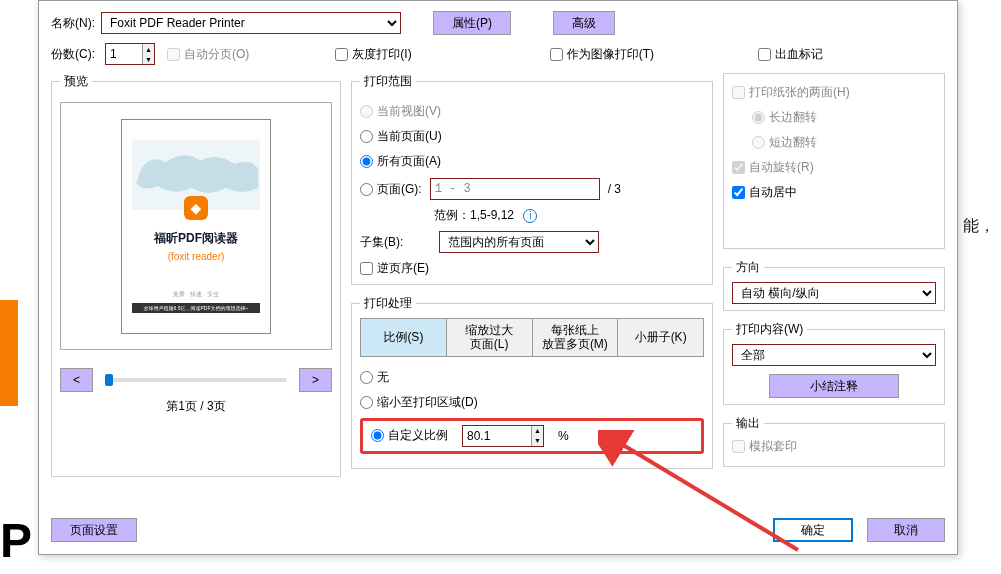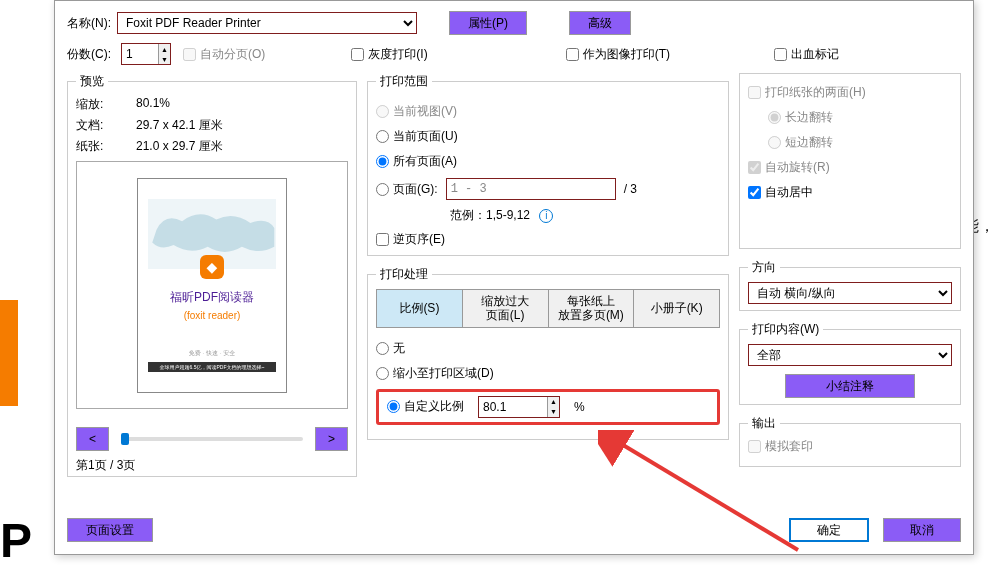--- a/index.html
+++ b/index.html
@@ -1,47 +1,47 @@
 <!DOCTYPE html>
 <html><head>
 <meta charset="utf-8">
 <style>
 * { box-sizing: border-box; margin: 0; padding: 0; font-family: "Microsoft YaHei", Arial, sans-serif; font-size: 12px; }
 body { background: #fff; width: 1001px; height: 574px; position: relative; overflow: hidden; }
-.dialog { position: absolute; left: 38px; top: 0; width: 920px; height: 555px; background: #fff; border: 1px solid #999; padding: 10px 12px; box-shadow: 2px 2px 8px rgba(0,0,0,0.2); margin-left: 16px; }
+.dialog { position: absolute; left: 38px; top: 0; width: 920px; height: 555px; background: #fff; border: 1px solid #999; padding: 10px 12px; box-shadow: 2px 2px 8px rgba(0,0,0,0.2); }
 .row { display: flex; align-items: center; margin-bottom: 8px; gap: 6px; }
 label { white-space: nowrap; }
 select, input[type="text"], input[type="number"] { border: 1px solid #7f1d1d; background: #fff; padding: 2px 4px; height: 22px; font-size: 12px; }
 select { padding-right: 18px; }
-.btn { border: 1px solid #999; background: #8b5cf6; padding: 3px 18px; cursor: pointer; height: 24px; display: inline-flex; align-items: center; justify-content: center; }
+.btn { border: 1px solid #999; background: #c4b5fd; padding: 3px 18px; cursor: pointer; height: 24px; display: inline-flex; align-items: center; justify-content: center; }
 .spinner { position: relative; display: inline-flex; }
 .spinner input { width: 50px; padding-right: 14px; }
 .spinner .arrows { position: absolute; right: 1px; top: 1px; bottom: 1px; width: 12px; display: flex; flex-direction: column; }
 .spinner .arrows span { flex: 1; font-size: 7px; line-height: 1; display: flex; align-items: center; justify-content: center; border-left: 1px solid #999; cursor: pointer; background: #f0f0f0; }
 fieldset { border: 1px solid #ccc; margin: 0; padding: 6px 8px; position: relative; }
 fieldset > legend { padding: 0 4px; font-size: 12px; }
 .checkbox-label, .radio-label { display: inline-flex; align-items: center; gap: 4px; cursor: pointer; }
 input[type="checkbox"], input[type="radio"] { margin: 0; }
 .grid { display: grid; grid-template-columns: 290px 362px auto; gap: 10px; margin-top: 4px; }
 .col { display: flex; flex-direction: column; gap: 10px; }
 .preview-info { font-size: 12px; }
 .preview-info .pr { display: grid; grid-template-columns: 60px auto; margin-bottom: 4px; }
 .preview-panel { border: 1px solid #aaa; background: #fff; display: flex; align-items: center; justify-content: center; margin-top: 6px; height: 248px; }
 .preview-page { width: 150px; height: 215px; border: 1px solid #888; background: #fff; display: flex; flex-direction: column; align-items: center; justify-content: center; padding: 10px; }
 .world-map { width: 100%; height: 70px; background: #eef5f8; position: relative; overflow: hidden; }
 .world-map svg { width: 100%; height: 100%; }
 .foxit-icon { width: 24px; height: 24px; background: #f57c00; border-radius: 6px; display: flex; align-items: center; justify-content: center; color: #fff; font-size: 14px; margin-top: -14px; position: relative; z-index: 2; }
-.preview-title { margin-top: 10px; font-weight: normal; font-size: 12px; color: #4c1d95; }
+.preview-title { margin-top: 10px; font-weight: bold; font-size: 12px; color: #0f172a; }
 .preview-sub { color: #f57c00; font-size: 10px; margin-top: 4px; }
 .preview-foot { margin-top: 28px; font-size: 6px; color: #999; text-align: center; }
 .preview-bar { background: #333; color: #fff; font-size: 5px; padding: 2px 4px; margin-top: 4px; width: 100%; text-align: center; }
 .nav { display: flex; align-items: center; gap: 8px; margin-top: 18px; justify-content: center; }
 .slider-track { flex: 1; height: 4px; background: #ddd; position: relative; border-radius: 2px; margin: 0 4px; }
 .slider-thumb { position: absolute; left: 0; top: -4px; width: 8px; height: 12px; background: #0078d4; border-radius: 2px; }
-.pager { margin-top: 6px; }
+.pager { text-align: center; margin-top: 6px; }
 .seg-group { display: flex; border: 1px solid #999; }
 .seg { flex: 1; border-right: 1px solid #999; padding: 4px 6px; text-align: center; cursor: pointer; background: #f0f0f0; display: flex; align-items: center; justify-content: center; line-height: 1.2; min-height: 32px; }
 .seg:last-child { border-right: none; }
 .seg.active { background: #cde8f6; }
 .opt { margin-top: 7px; }
 .red-box { border: 3px solid #e53935; border-radius: 3px; padding: 4px 8px; margin-top: 6px; display: flex; align-items: center; gap: 14px; }
 .small-spinner { position: relative; display: inline-flex; }
 .small-spinner input { width: 82px; padding-right: 14px; }
 .small-spinner .arrows { position: absolute; right: 1px; top: 1px; bottom: 1px; width: 12px; display: flex; flex-direction: column; }
 .small-spinner .arrows span { flex: 1; font-size: 7px; line-height: 1; display: flex; align-items: center; justify-content: center; border-left: 1px solid #999; cursor: pointer; background: #f0f0f0; }
@@ -104,34 +104,20 @@
       <input type="checkbox" style=""> 
         <span>出血标记</span>
     </label>
   </div>
 
   <div class="grid">
 
     <div class="col">
       <fieldset style="height:404px;position:relative;">
         <legend>预览</legend>
-        <div class="preview-info">
-          <div class="pr">
-              <span>缩放:</span>
-              <span>80.1%</span>
-            </div>
-          <div class="pr">
-              <span>文档:</span>
-              <span>29.7 x 42.1 厘米</span>
-            </div>
-          <div class="pr">
-              <span>纸张:</span>
-              <span>21.0 x 29.7 厘米</span>
-            </div>
-        </div>
         <div class="preview-panel">
           <div class="preview-page">
             <div class="world-map">
               <svg viewBox="0 0 150 70">
                   <path d="M10,30 Q20,10 40,20 Q60,5 80,18 Q100,8 120,22 Q140,15 148,28 L148,50 Q130,60 110,50 Q90,62 70,50 Q50,60 30,48 Q15,55 5,45 Z" fill="#c5dde6"></path>
                 </svg>
             </div>
             <div class="foxit-icon">◆</div>
             <div class="preview-title">福昕PDF阅读器</div>
             <div class="preview-sub">(foxit reader)</div>
@@ -170,20 +156,25 @@
               <input type="radio" name="range" style=""> 
               <span>页面(G):</span>
             </label>
           <input type="text" style="width: 170px; color: rgb(136, 136, 136); font-family: Liberation Mono, monospace;" value="1 - 3">
           <span>/ 3</span>
         </div>
         <div class="opt" style="margin-left:74px;">
           <span>范例：1,5-9,12</span>
           <span class="info-icon">i</span>
         </div>
+        <div class="opt" style="display:flex;align-items:center;gap:8px;">
+          <label>子集(B):</label>
+          <div style="width:20px"></div>
+          <select style="width:160px"><option>范围内的所有页面</option></select>
+        </div>
         <div class="opt"><label class="checkbox-label">
               <input type="checkbox" style=""> 
               <span>逆页序(E)</span>
             </label></div>
       </fieldset>
 
       <fieldset style="padding-bottom:14px;">
         <legend>打印处理</legend>
         <div class="seg-group">
           <div class="seg active">比例(S)</div>

